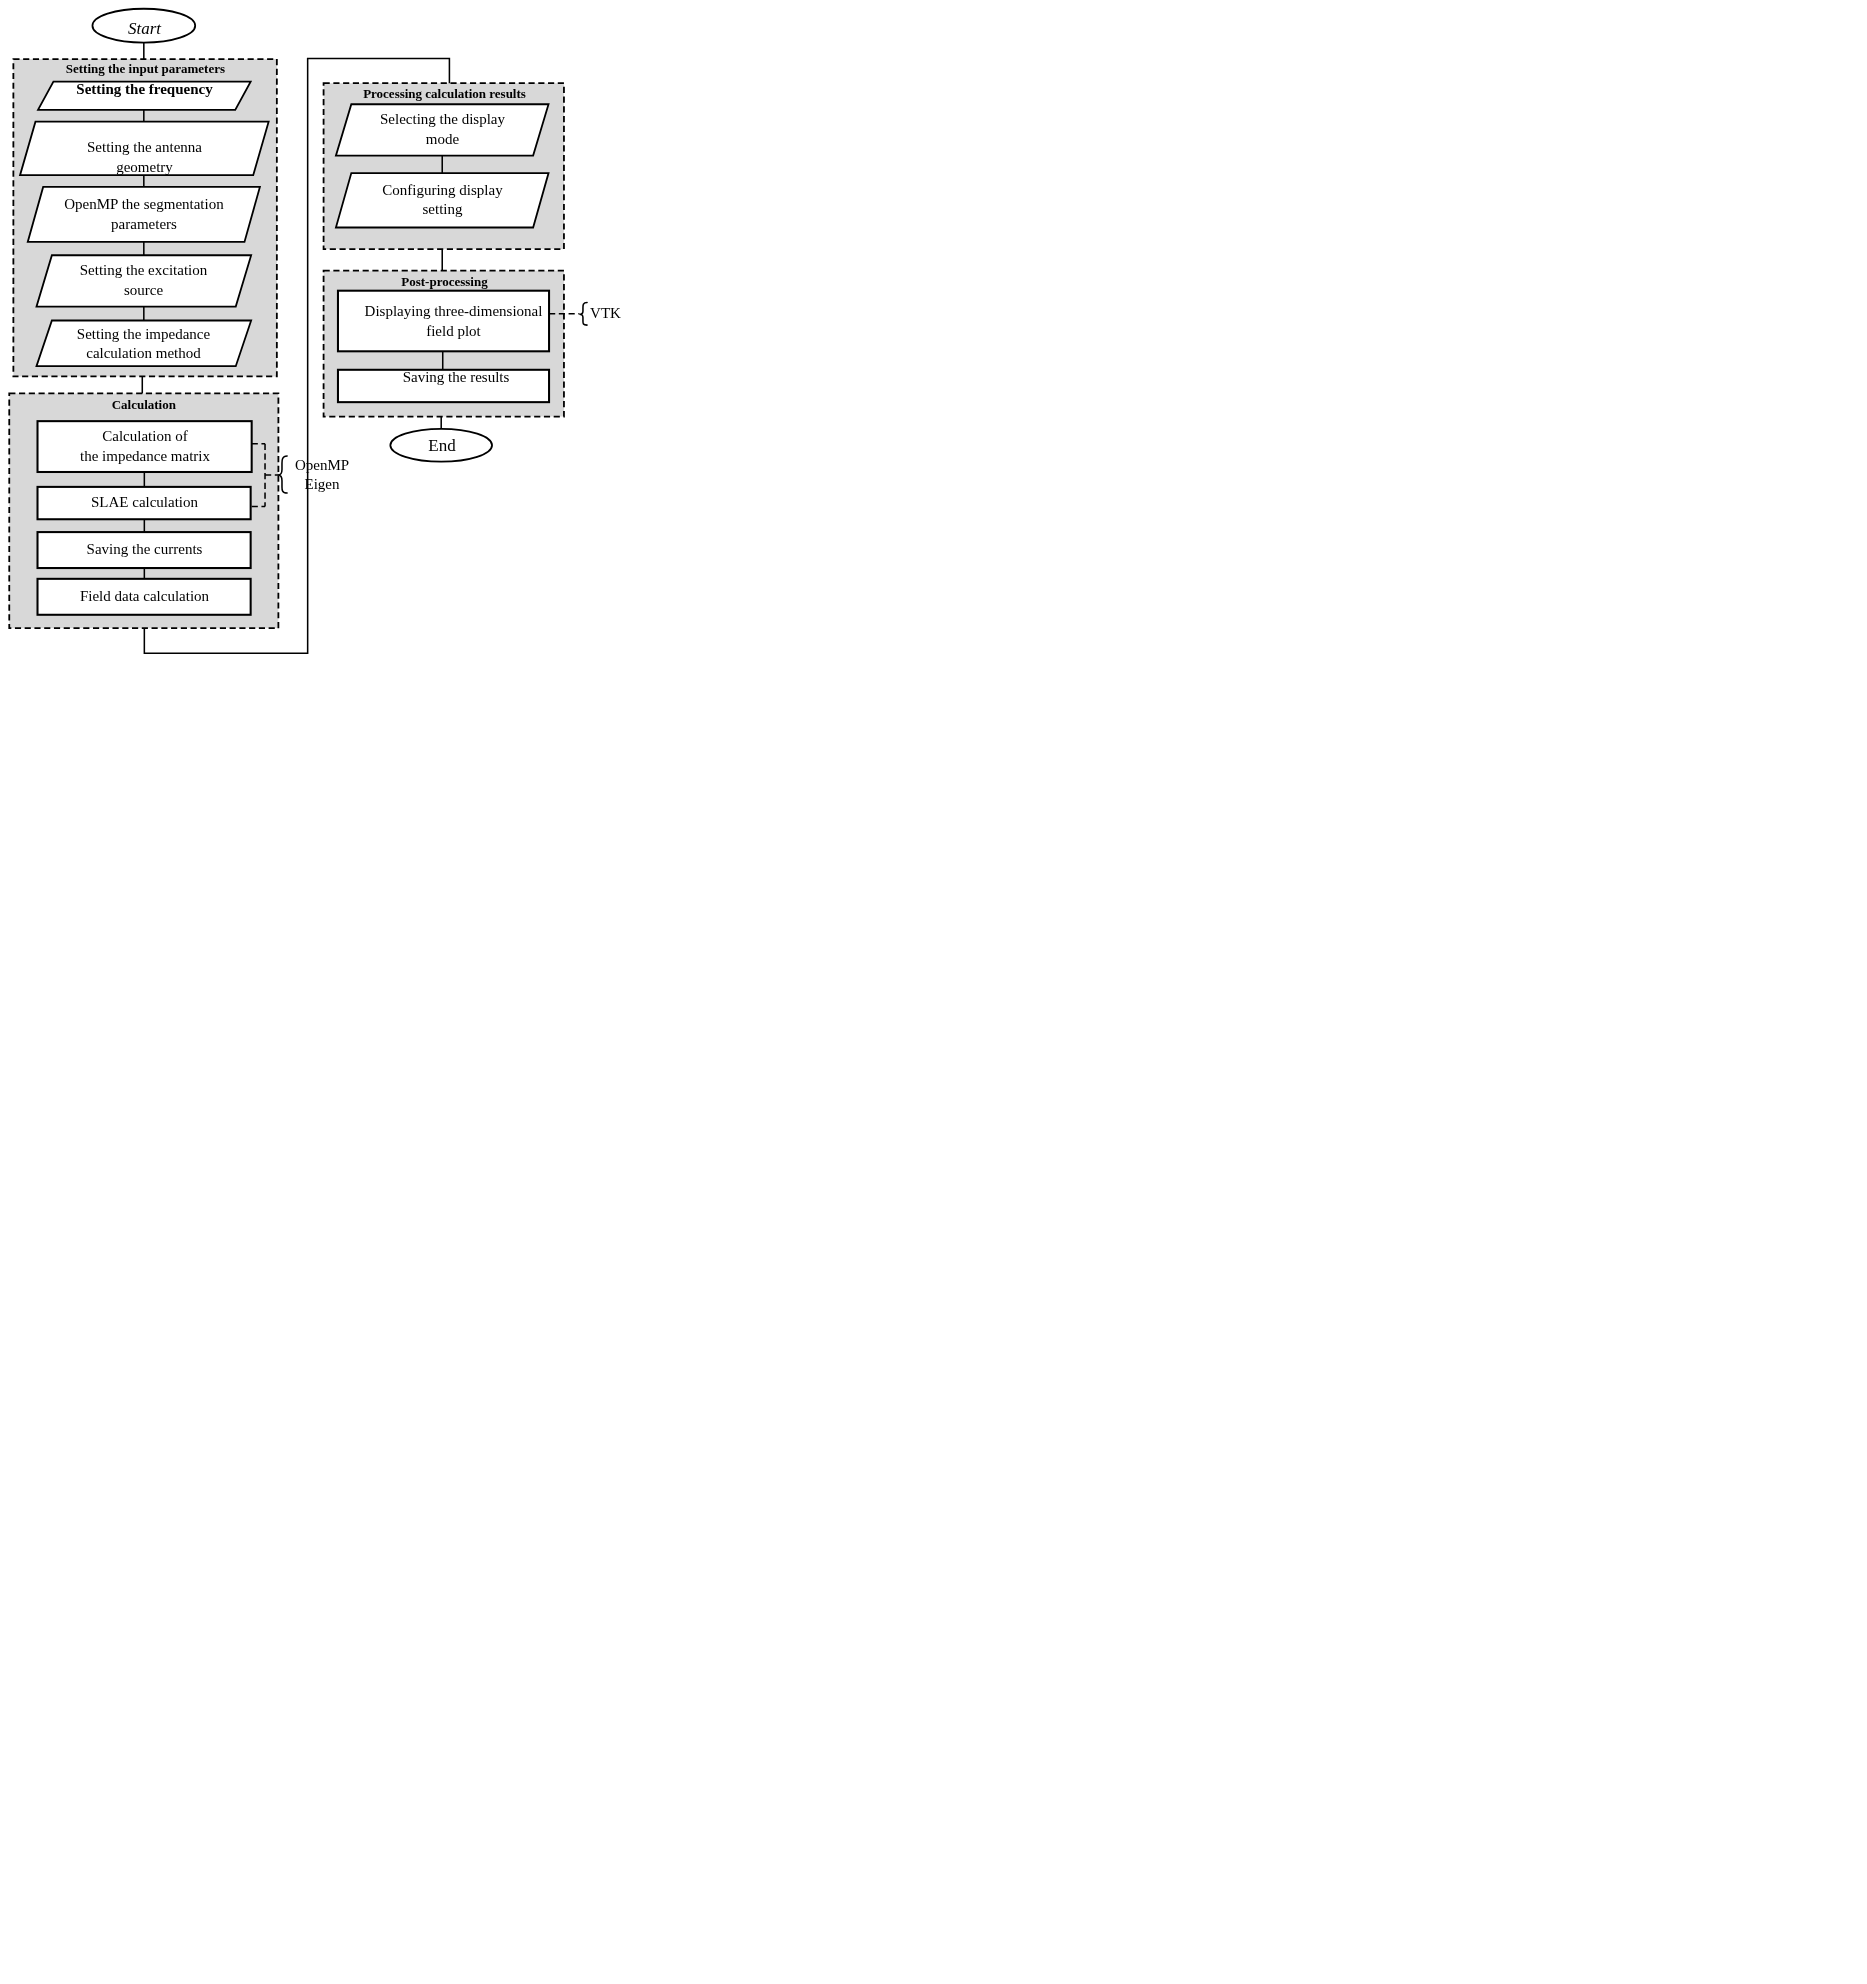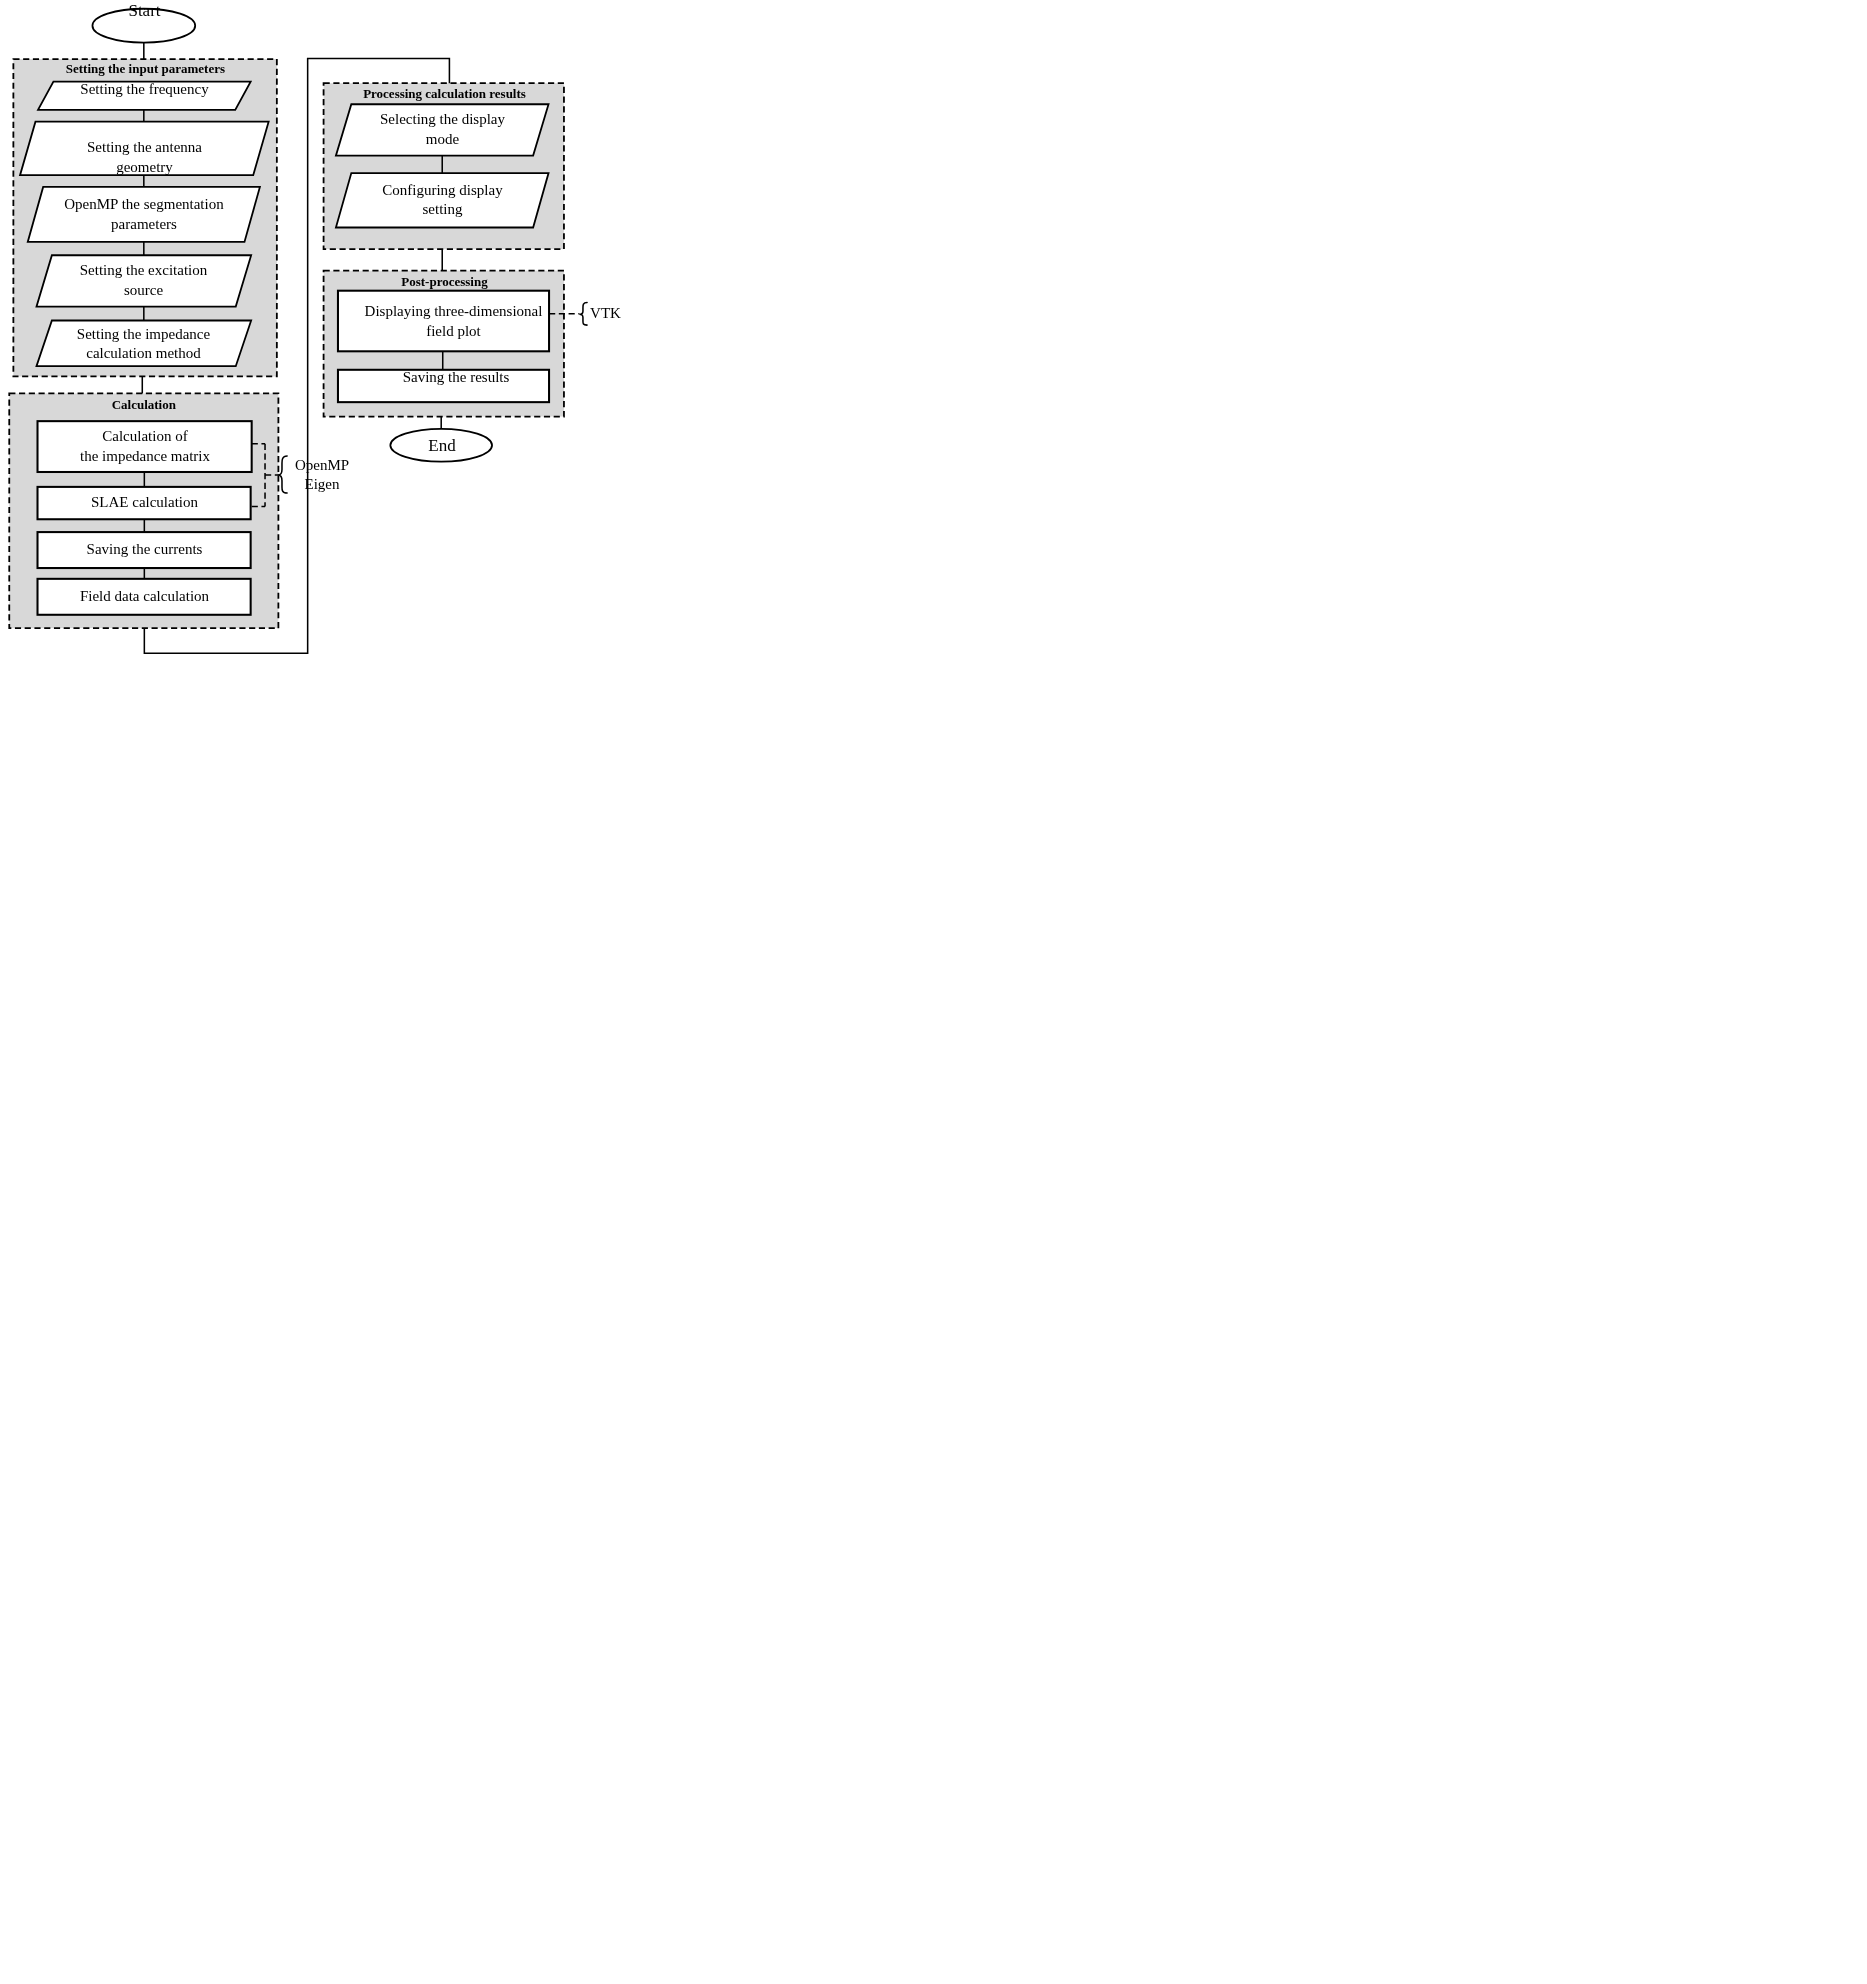--- a/index.html
+++ b/index.html
@@ -83,24 +83,24 @@
       <rect x="658" y="720" width="411" height="63" stroke-width="4"></rect>
       <ellipse cx="859" cy="867" rx="99" ry="32" stroke-width="3.5"></ellipse>
     </g>
 
     <g stroke="var(--line)" stroke-width="3" fill="none" stroke-linecap="round">
       <path d="M559,888 C549,888 549,896 549,902 L549,914 C549,922 547,925 541,925 C547,925 549,928 549,936 L549,948 C549,954 549,960 559,960"></path>
       <path d="M1143,589 C1135,589 1135,594 1135,599 L1135,606 C1135,610 1133,612 1128,612 C1133,612 1135,614 1135,618 L1135,625 C1135,630 1135,633 1143,633"></path>
     </g>
   </svg>
 
-  <div class="label terminal" style="left:93px;top:1px;width:103px;height:21px;">Start</div>
+  <div class="label terminal" style="left:93px;top:19px;width:103px;height:21px;font-style:italic;">Start</div>
 
   <div class="label group-title" style="left:13.4px;top:61px;width:264px;height:16.4px;">Setting the input parameters</div>
-  <div class="label" style="left:38px;top:82px;width:213px;height:15px;">Setting the frequency</div>
+  <div class="label" style="left:38px;top:82px;width:213px;height:15px;font-weight:bold;">Setting the frequency</div>
   <div class="label" style="left:20px;top:122px;width:249px;height:53px;margin-top:9px;">Setting the antenna
 geometry</div>
   <div class="label" style="left:28px;top:187px;width:232px;height:55px;">OpenMP the segmentation
 parameters</div>
   <div class="label" style="left:36px;top:255px;width:215px;height:51px;">Setting the excitation
 source</div>
   <div class="label" style="left:36px;top:321px;width:215px;height:46px;">Setting the impedance
 calculation method</div>
 
   <div class="label group-title" style="left:9.3px;top:397px;width:269px;height:16.4px;">Calculation</div>

